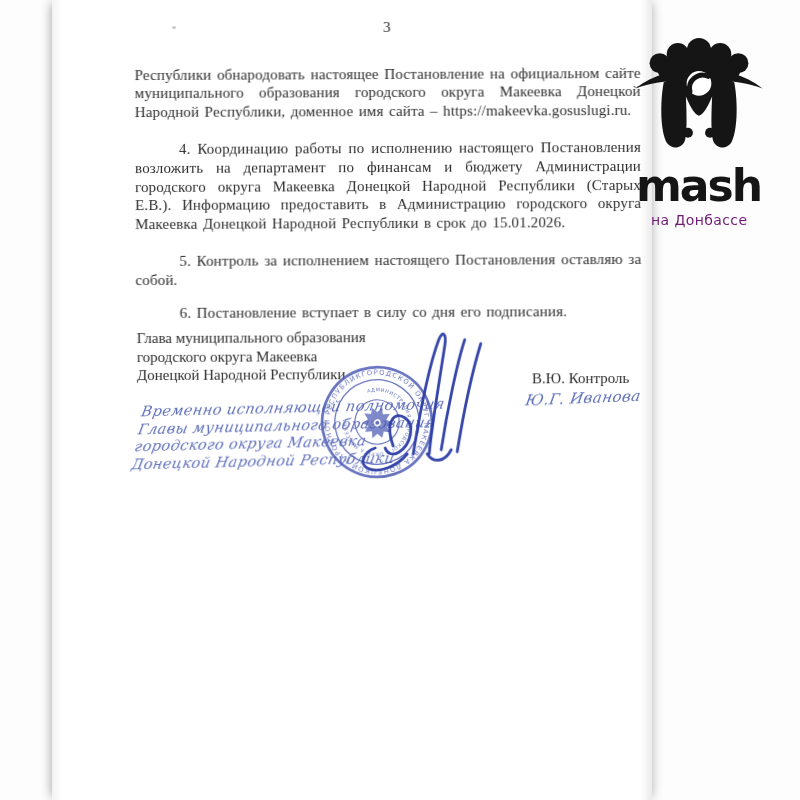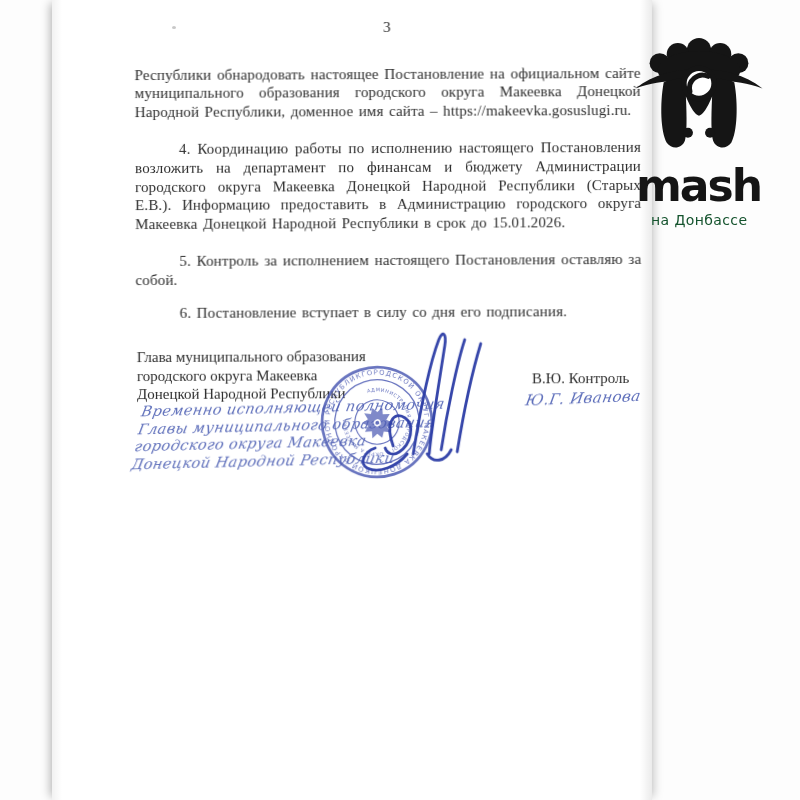--- a/index.html
+++ b/index.html
@@ -28,21 +28,21 @@
     filter:blur(0.25px);
   }
   .page-num{ text-align:center; padding-top:18px; letter-spacing:1px; }
   .para{ text-align:justify; word-spacing:1.5px; letter-spacing:0.15px; }
   .para.p1{ margin-top:28px; }
   .para.indent{ text-indent:44px; }
   .para.p2{ margin-top:19px; }
   .para.p3{ margin-top:19px; }
   .para.p4{ margin-top:14px; }
 
-  .sig-title{ position:absolute; left:1px; top:347px; white-space:nowrap; }
+  .sig-title{ position:absolute; left:1px; top:328px; white-space:nowrap; }
   .signer-name{ position:absolute; left:396px; top:370px; white-space:nowrap; }
 
   .hand{
     color:#5163b5; font-family:"DejaVu Serif", serif; font-style:italic;
     letter-spacing:0.4px; opacity:0.92;
   }
   .hand-name{
     position:absolute; left:390px; top:390px; font-size:15px;
     transform:skewX(-12deg) rotate(-2deg); white-space:nowrap;
   }
@@ -61,21 +61,21 @@
 
   
   .mash-logo{ position:absolute; left:630px; top:36px; width:168px; z-index:5; }
   .mash-helmet{ display:block; margin-left:2px; }
   .mash-word{
     font-family:"DejaVu Sans", sans-serif; font-weight:bold;
     font-size:44px; letter-spacing:-2px; color:#151515; line-height:1;
     margin-top:2px; margin-left:6px;
   }
   .mash-sub{
-    font-family:"DejaVu Sans", sans-serif; font-size:14px; color:#14532d;
+    font-family:"DejaVu Sans", sans-serif; font-size:14px; color:#701a75;
     letter-spacing:0.4px; margin-top:4px; margin-left:21px;
   }
 </style>
 </head>
 <body>
 
 <div class="scan-page">
   <div class="speck"></div>
 
   <div class="doc-body">

